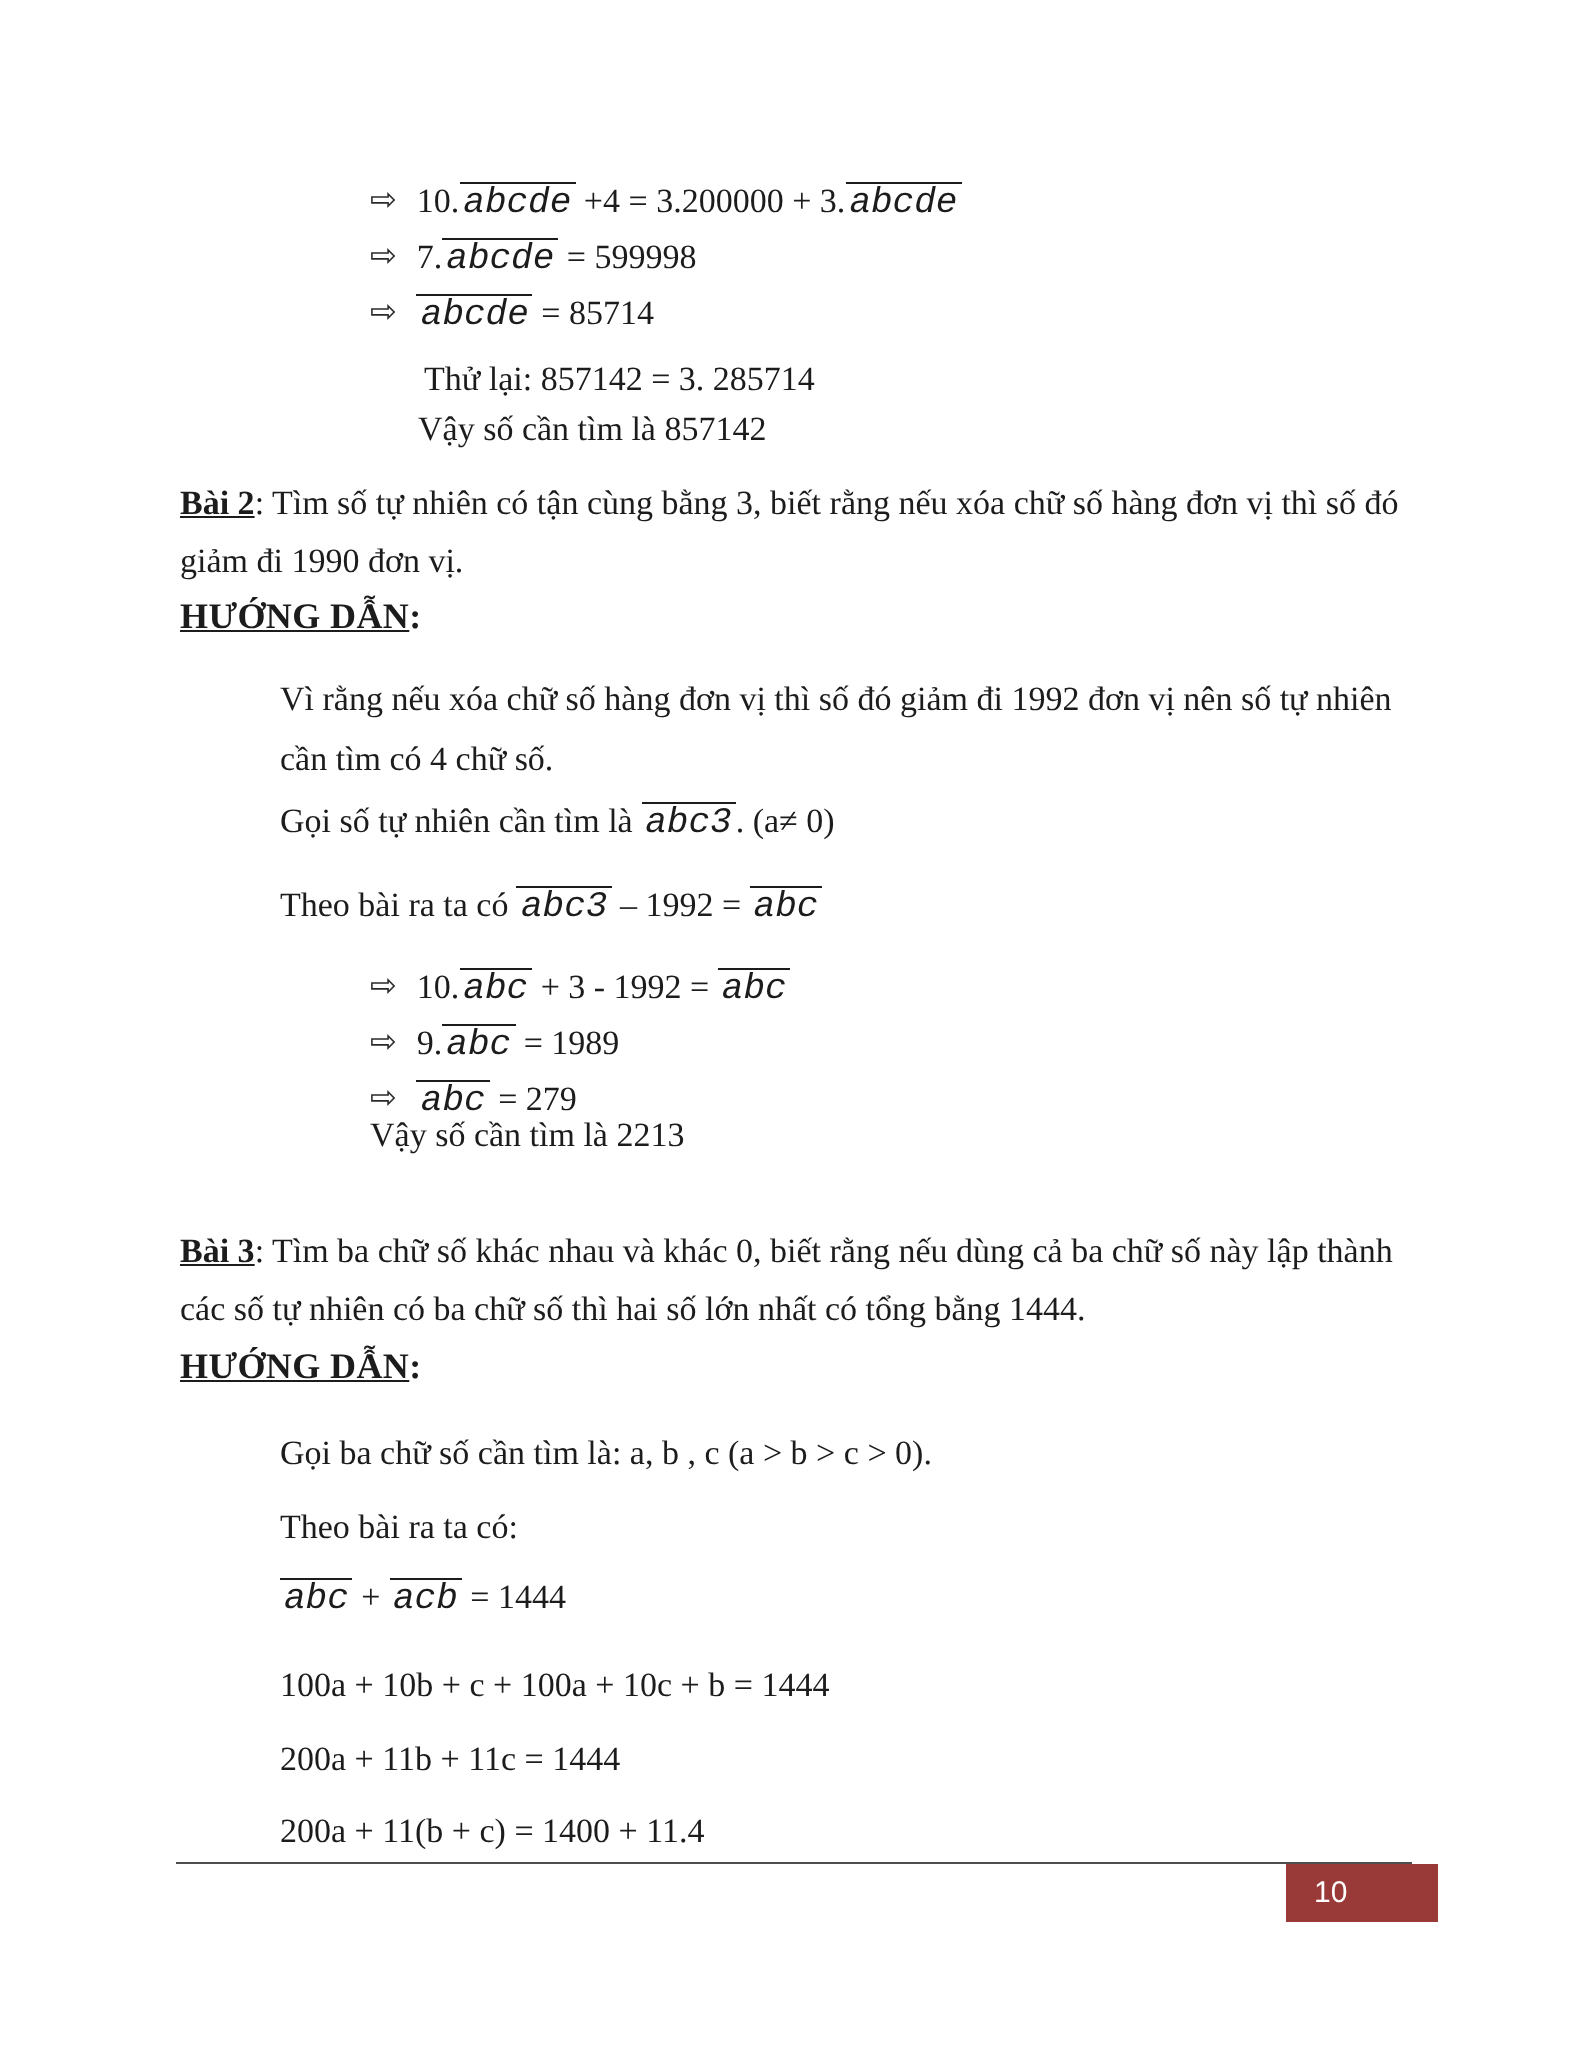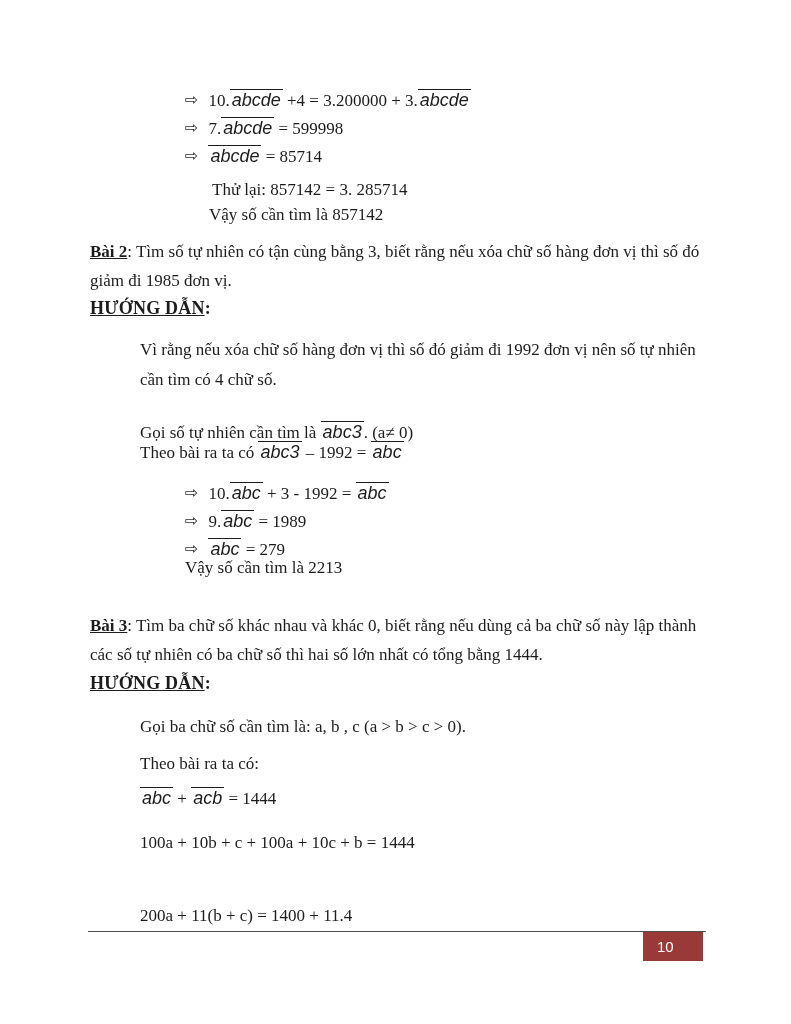--- a/index.html
+++ b/index.html
@@ -11,50 +11,50 @@
   .para{position:absolute;left:90px;width:618px;font-size:17px;line-height:29px;}
   .body-para{left:140px;width:568px;line-height:30px;}
   .sec{position:absolute;left:90px;font-size:18px;font-weight:bold;letter-spacing:.2px;}
   .sec-u{text-decoration:underline;text-align:right;}
   .lead{font-weight:bold;text-decoration:underline;}
   .arrow{
     font-family:"DejaVu Sans",sans-serif;font-size:16px;color:#2a2a2a;
     margin-right:10px;position:relative;top:-1px;
   }
   .ol{
-    font-style:italic;font-family:Liberation Sans, sans-serif;font-size:18px;
+    font-style:italic;font-family:Liberation Mono, monospace;font-size:18px;
     border-top:1.6px solid #1c1c1c;padding:0 2px;line-height:20px;display:inline-block;
   }
   .run{}
   
   .pos-a1{left:185px;top:88px}
   .pos-a2{left:185px;top:116px}
   .pos-a3{left:185px;top:144px}
   .pos-note1{left:212px;top:177px}
   .pos-note2{left:209px;top:202px}
   .pos-prob2{top:237px}
   .pos-sec2{top:298px}
   .pos-para2{top:335px}
-  .pos-goiso{left:140px;top:420px}
+  .pos-goiso{left:140px;top:398px}
   .pos-theo2{left:140px;top:440px}
   .pos-b2a1{left:185px;top:481px}
   .pos-b2a2{left:185px;top:509px}
   .pos-b2a3{left:185px;top:537px}
   .pos-res2{left:185px;top:555px}
   .pos-prob3{top:611px}
   .pos-sec3{top:673px}
   .pos-goiba{left:140px;top:714px}
   .pos-theo3{left:140px;top:751px}
   .pos-eq0{left:140px;top:786px}
   .pos-eq1{left:140px;top:830px}
   .pos-eq2{left:140px;top:867px}
   .pos-eq3{left:140px;top:903px}
   .footer-rule{position:absolute;left:88px;top:931px;width:618px;border-top:1px solid #4d4d4d;}
   .footer-box{
-    position:absolute;left:643px;top:932px;width:60px;height:29px;
+    position:absolute;left:643px;top:932px;width:76px;height:29px;
     color:#ffffff;font-family:"Liberation Sans",sans-serif;font-size:15px;
     line-height:29px;padding-left:14px;box-sizing:border-box;
   }
 </style>
 </head>
 <body>
 
 <div class="page">
 
   <div class="line pos-a1">
@@ -63,21 +63,21 @@
   <div class="line pos-a2">
     <span class="arrow">⇨</span><span class="eq"><span class="run">7.</span><span class="ol">abcde</span><span class="run"> = 599998</span></span>
   </div>
   <div class="line pos-a3">
     <span class="arrow">⇨</span><span class="eq"><span class="ol">abcde</span><span class="run"> = 85714</span></span>
   </div>
   <div class="line pos-note1">Thử lại: 857142 = 3. 285714</div>
   <div class="line pos-note2">Vậy số cần tìm là 857142</div>
 
   <div class="para pos-prob2">
-    <span class="lead">Bài 2</span><span class="run">: Tìm số tự nhiên có tận cùng bằng 3, biết rằng nếu xóa chữ số hàng đơn vị thì số đó giảm đi 1985 đơn vị.</span>
+    <span class="lead">Bài 2</span><span class="run">: Tìm số tự nhiên có tận cùng bằng 3, biết rằng nếu xóa chữ số hàng đơn vị thì số đó giảm đi 1990 đơn vị.</span>
   </div>
   <div class="sec pos-sec2">
     <span class="sec-u">HƯỚNG DẪN</span><span>:</span>
   </div>
   <div class="para body-para pos-para2">Vì rằng nếu xóa chữ số hàng đơn vị thì số đó giảm đi 1992 đơn vị nên số tự nhiên cần tìm có 4 chữ số.</div>
   <div class="line pos-goiso"><span class="run">Gọi số tự nhiên cần tìm là </span><span class="ol">abc3</span><span class="run">. (a≠ 0)</span></div>
   <div class="line pos-theo2"><span class="run">Theo bài ra ta có </span><span class="ol">abc3</span><span class="run"> – 1992 = </span><span class="ol">abc</span></div>
   <div class="line pos-b2a1">
     <span class="arrow">⇨</span><span class="eq"><span class="run">10.</span><span class="ol">abc</span><span class="run">  + 3 - 1992 = </span><span class="ol">abc</span></span>
   </div>
@@ -92,18 +92,19 @@
   <div class="para pos-prob3">
     <span class="lead">Bài 3</span><span class="run">: Tìm ba chữ số khác nhau và khác 0, biết rằng nếu dùng cả ba chữ số này lập thành các số tự nhiên có ba chữ số thì hai số lớn nhất có tổng bằng 1444.</span>
   </div>
   <div class="sec pos-sec3">
     <span class="sec-u">HƯỚNG DẪN</span><span>:</span>
   </div>
   <div class="line pos-goiba">Gọi ba chữ số cần tìm là: a, b , c (a &gt; b &gt; c &gt; 0).</div>
   <div class="line pos-theo3">Theo bài ra ta có:</div>
   <div class="line pos-eq0"><span class="ol">abc</span><span class="run"> + </span><span class="ol">acb</span><span class="run"> = 1444</span></div>
   <div class="line pos-eq1">100a + 10b + c + 100a + 10c + b = 1444</div>
+  <div class="line pos-eq2">200a + 11b + 11c = 1444</div>
   <div class="line pos-eq3">200a + 11(b + c) = 1400 + 11.4</div>
 
   <div class="footer-rule"></div>
   <div class="footer-box" style="background: rgb(154, 58, 56);">10</div>
 
 </div>
 
 </body></html>

